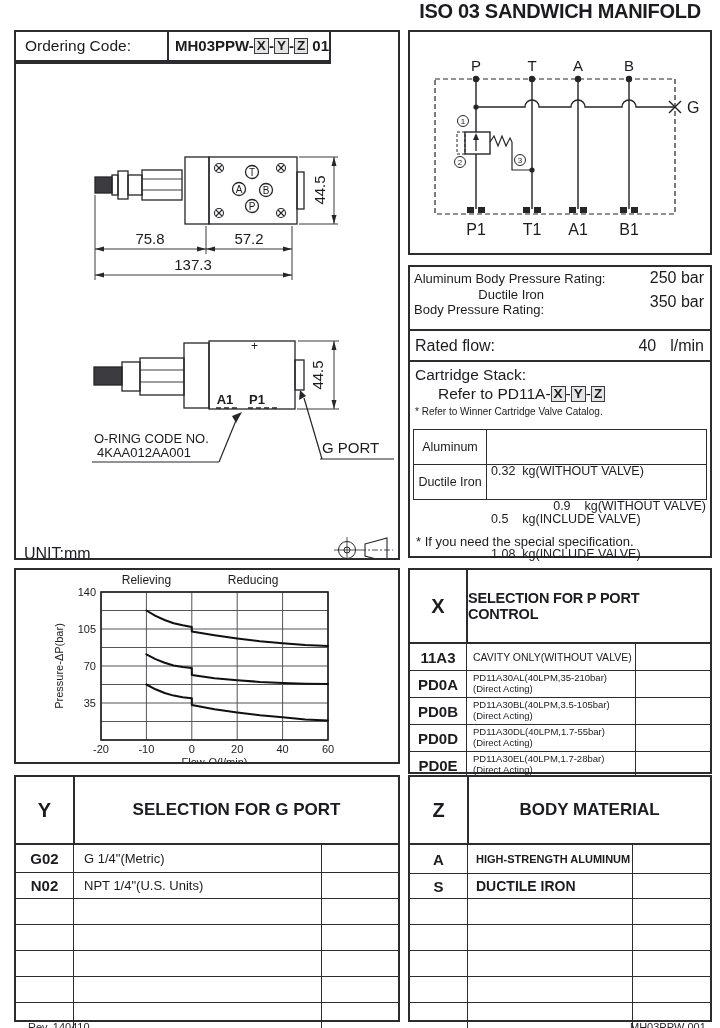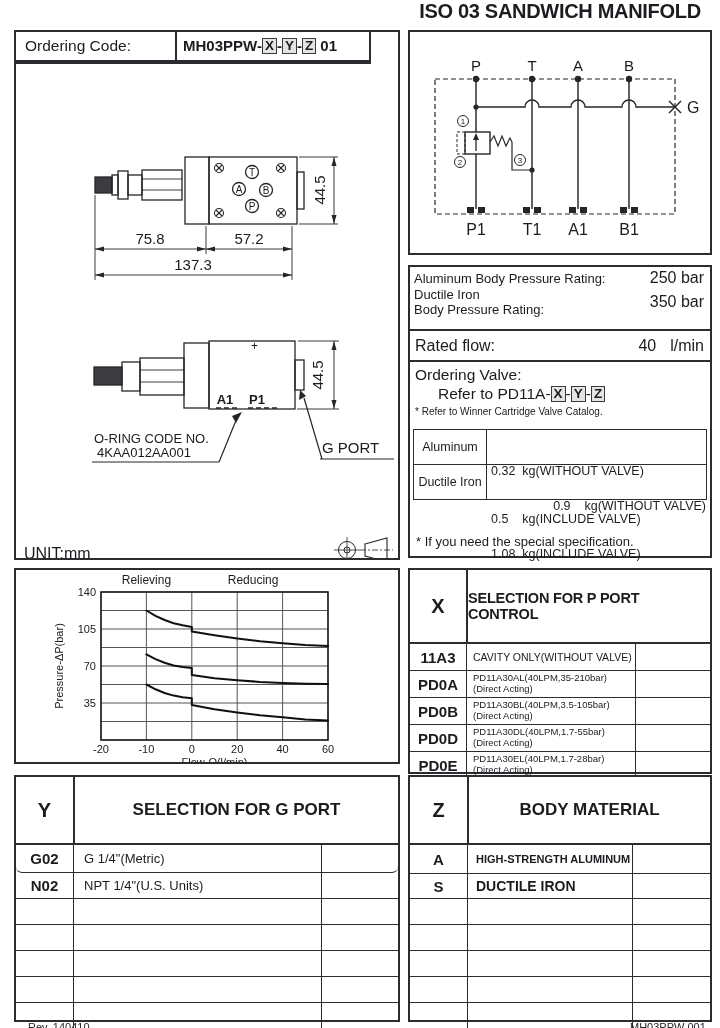--- a/index.html
+++ b/index.html
@@ -7,42 +7,42 @@
         color:#1b1b20;font-family:"Liberation Sans",sans-serif;}
   .abs{position:absolute;box-sizing:border-box;}
   .b2{border:2px solid #2c2c30;background:#fff;}
   svg text{fill:#1b1b20;font-family:"Liberation Sans",sans-serif;}
 
   
   #title{left:402px;top:0;width:316px;height:28px;font-size:20px;font-weight:700;
          display:flex;align-items:flex-start;justify-content:center;letter-spacing:-0.3px;}
 
   
-  #ordering{left:14px;top:30px;width:357px;z-index:3;}
+  #ordering{left:14px;top:30px;width:317px;z-index:3;}
   #ordering .row1{display:flex;height:28px;border-bottom:2px solid #2c2c30;}
   #ordering .lab{width:150px;border-right:2px solid #2c2c30;line-height:27px;padding-left:9px;font-size:15.5px;}
   #ordering .code{flex:1;line-height:27px;padding-left:6px;font-size:15px;font-weight:700;white-space:nowrap;}
   #ordering .row2{height:27px;line-height:26px;padding-left:9px;font-size:15.5px;}
   .kbox{display:inline-block;border:1.5px solid #3a3a3e;background:#e4e4e4;padding:0 2px;
         font-weight:700;line-height:14px;font-size:13.5px;vertical-align:1px;}
 
   
   #drawings{left:14px;top:30px;width:386px;height:530px;}
   #circuit{left:408px;top:30px;width:304px;height:225px;}
   #tech{left:408px;top:265px;width:304px;height:293px;}
   #chartp{left:14px;top:568px;width:386px;height:196px;}
   #xtab{left:408px;top:568px;width:304px;height:206px;}
   #ytab{left:14px;top:775px;width:386px;height:247px;}
   #ztab{left:408px;top:775px;width:304px;height:247px;}
 
   
   #tech .ttl{height:28px;border-bottom:2px solid #2c2c30;font-size:16px;font-weight:700;
              display:flex;align-items:center;justify-content:center;}
   #tech .rates{height:60px;border-bottom:2px solid #2c2c30;padding:2px 6px 0 4px;}
-  #tech .rrow{display:flex;align-items:center;}
+  #tech .rrow{display:flex;align-items:center;text-align:right;}
   #tech .rlab{font-size:13px;line-height:15px;}
   #tech .rval{margin-left:auto;font-size:16px;}
   #tech .flow{height:29px;border-bottom:2px solid #2c2c30;display:flex;align-items:center;
               padding:0 6px 0 5px;font-size:16px;}
   #tech .flow .rval{margin-left:auto;}
   #tech .flow .unit{margin-left:14px;}
   #tech .cart{height:64px;padding-top:3px;}
   #tech .c1{font-size:15.5px;padding-left:5px;line-height:19px;}
   #tech .c2{font-size:15.5px;padding-left:28px;line-height:19px;white-space:nowrap;}
   #tech .c3{font-size:10px;padding-left:5px;line-height:17px;}
@@ -69,21 +69,21 @@
   #xtab .hdr{height:72px;} #xtab .key{width:56px;} #xtab .ttl{font-size:14.5px;letter-spacing:-0.2px;}
   #xtab .row{height:26px;} #xtab .code{width:56px;} #xtab .extra{width:74px;}
   #xtab .d1{font-size:10.5px;display:flex;align-items:center;padding-left:6px;}
   #xtab .d2{font-size:9.5px;line-height:10.5px;padding:2px 0 0 6px;}
 
   #ytab .hdr,#ztab .hdr{height:66px;}
   #ytab .key,#ztab .key{width:57px;}
   #ytab .ttl{font-size:17px;} #ztab .ttl{font-size:17px;}
   #ytab .extra{width:76px;} #ztab .extra{width:77px;}
   #ytab .code,#ztab .code{width:57px;}
-  #ytab .rA{height:27px;border-radius:6px;} #ytab .rB{height:25px;} #ytab .rE{height:25px;}
+  #ytab .rA{height:27px;} #ytab .rB{height:25px;} #ytab .rE{height:25px;}
   #ztab .rA{height:28px;} #ztab .rB{height:24px;} #ztab .rE{height:25px;}
   #ytab .desc{display:flex;align-items:center;padding-left:10px;font-size:13px;}
   #ztab .desc{display:flex;align-items:center;padding-left:8px;}
   #ztab .dA{font-size:11px;font-weight:700;}
   #ztab .dB{font-size:14px;font-weight:700;}
 
   
   #chartp svg{display:block;}
   .grid{stroke:#55555a;stroke-width:1;}
   .frame{fill:none;stroke:#222226;stroke-width:1.6;}
@@ -310,21 +310,21 @@
         </span>
         <span class="rval">350 bar</span>
       </div>
     </div>
     <div class="flow">
       <span>Rated flow:</span>
       <span class="rval">40</span>
       <span class="unit">l/min</span>
     </div>
     <div class="cart">
-      <div class="c1">Ordering Valve:</div>
+      <div class="c1">Cartridge Stack:</div>
       <div class="c2"><span>Refer to PD11A-</span><span class="kbox">X</span><span>-</span><span class="kbox">Y</span><span>-</span><span class="kbox">Z</span></div>
       <div class="c3">* Refer to Winner Cartridge Valve Catalog.</div>
     </div>
     <div id="wtable">
       <div class="wrow first">
         <div class="mat">Aluminum</div>
         <div class="wl">
           <span style="display:block;">0.32  kg(WITHOUT VALVE)</span>
           <span style="display:block;">0.5    kg(INCLUDE VALVE)</span>
         </div>

